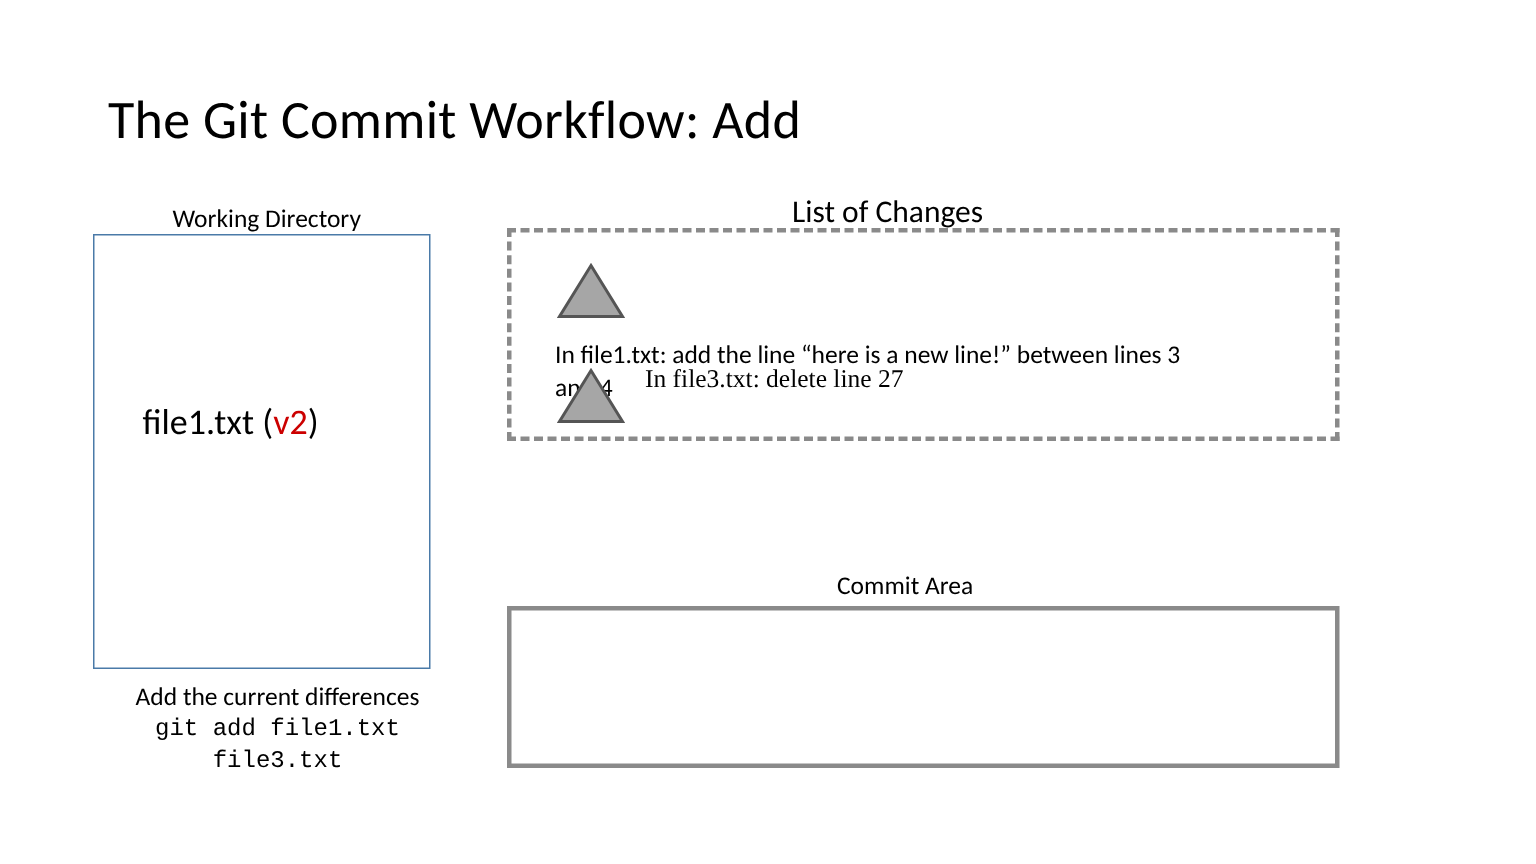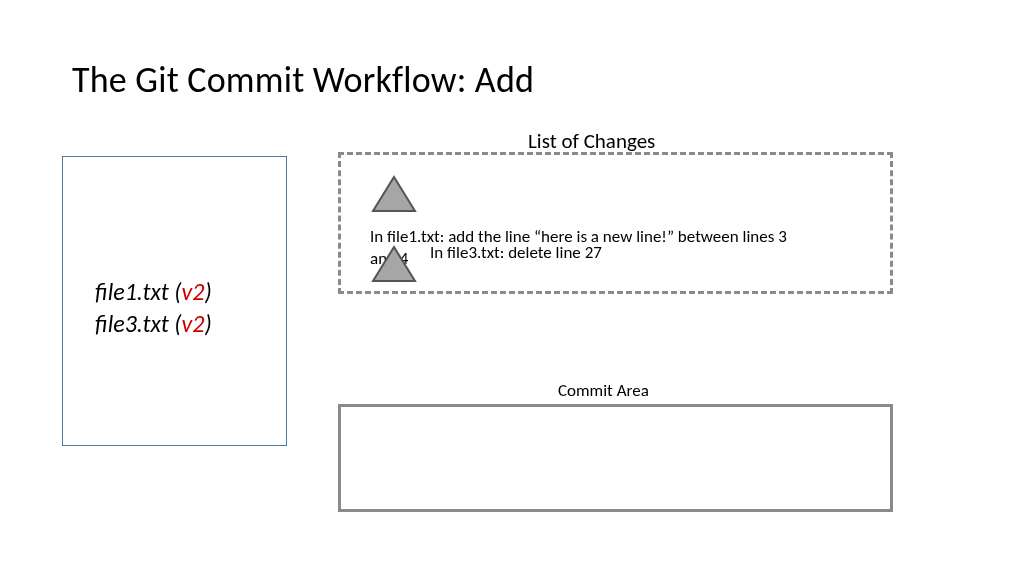--- a/index.html
+++ b/index.html
@@ -1,51 +1,52 @@
 <!DOCTYPE html>
 <html><head>
 <meta charset="utf-8">
 <style>
   * { box-sizing: border-box; margin: 0; padding: 0; }
   html, body { width: 1024px; height: 576px; background: #fff; font-family: "Segoe UI", "Calibri", Arial, sans-serif; color: #000; }
   .slide { position: relative; width: 920px; height: 576px; }
   .title { position: absolute; left: 72px; top: 58px; font-size: 36px; font-weight: 400; letter-spacing: 0.2px; }
   .wd-label { position: absolute; left: 115px; top: 135px; font-size: 17px; }
   .wd-box { position: absolute; left: 62px; top: 156px; width: 225px; height: 290px; border: 1px solid #4a7aa8; background: #fff; }
-  .files { position: absolute; left: 95px; top: 276px; font-size: 24px; line-height: 1.35; font-style: italic; }
+  .files { position: absolute; left: 95px; top: 266px; font-size: 24px; line-height: 1.35; }
   .ver-red { color: #cc0000; }
   .add-caption { position: absolute; left: 60px; top: 454px; width: 250px; text-align: center; font-size: 17px; line-height: 1.3; }
   .mono { font-family: "Consolas", "Courier New", monospace; font-size: 16px; }
   .changes-label { position: absolute; left: 528px; top: 128px; font-size: 21px; }
   .changes-box { position: absolute; left: 338px; top: 152px; width: 555px; height: 142px; border: 3px dashed #8a8a8a; }
   .change-row { position: absolute; display: flex; align-items: flex-start; gap: 12px; }
   .change-row.r1 { left: 370px; top: 172px; width: 500px; flex-direction: column; }
-  .change-row.r2 { left: 370px; top: 242px; width: 500px; }
+  .change-row.r2 { left: 370px; top: 242px; width: 500px; font-family: Liberation Serif, serif; }
   .tri-icon { flex: 0 0 auto; margin-top: 2px; }
   .change-text { font-size: 17px; line-height: 1.3; max-width: 420px; }
   .staging-label { position: absolute; left: 558px; top: 380px; font-size: 17px; }
   .staging-box { position: absolute; left: 338px; top: 404px; width: 555px; height: 108px; border: 3px solid #8a8a8a; background: #fff; }
 </style>
 </head>
 <body>
 
 <div class="slide">
 
   <div class="title">The Git Commit Workflow: Add</div>
 
+  <div class="wd-label">Working Directory</div>
   <div class="wd-box"></div>
   <div class="files">
     <div>
       <span>file1.txt</span>
       <span> (</span><span class="ver-red">v2</span><span>)</span>
     </div>
-    <div>
-      <span>file3.txt</span>
-      <span> (</span><span class="ver-red">v2</span><span>)</span>
-    </div>
+  </div>
+  <div class="add-caption">
+    <div>Add the current differences</div>
+    <div class="mono">git add file1.txt file3.txt</div>
   </div>
 
   <div class="changes-label">List of Changes</div>
   <div class="changes-box"></div>
 
   <div class="change-row r1">
     <svg class="tri-icon" width="48" height="40" viewBox="0 0 48 40">
       <polygon points="24,3 45,37 3,37" fill="#a6a6a6" stroke="#555555" stroke-width="2"></polygon>
     </svg>
     <div class="change-text">In file1.txt: add the line “here is a new line!” between lines 3 and 4</div>

